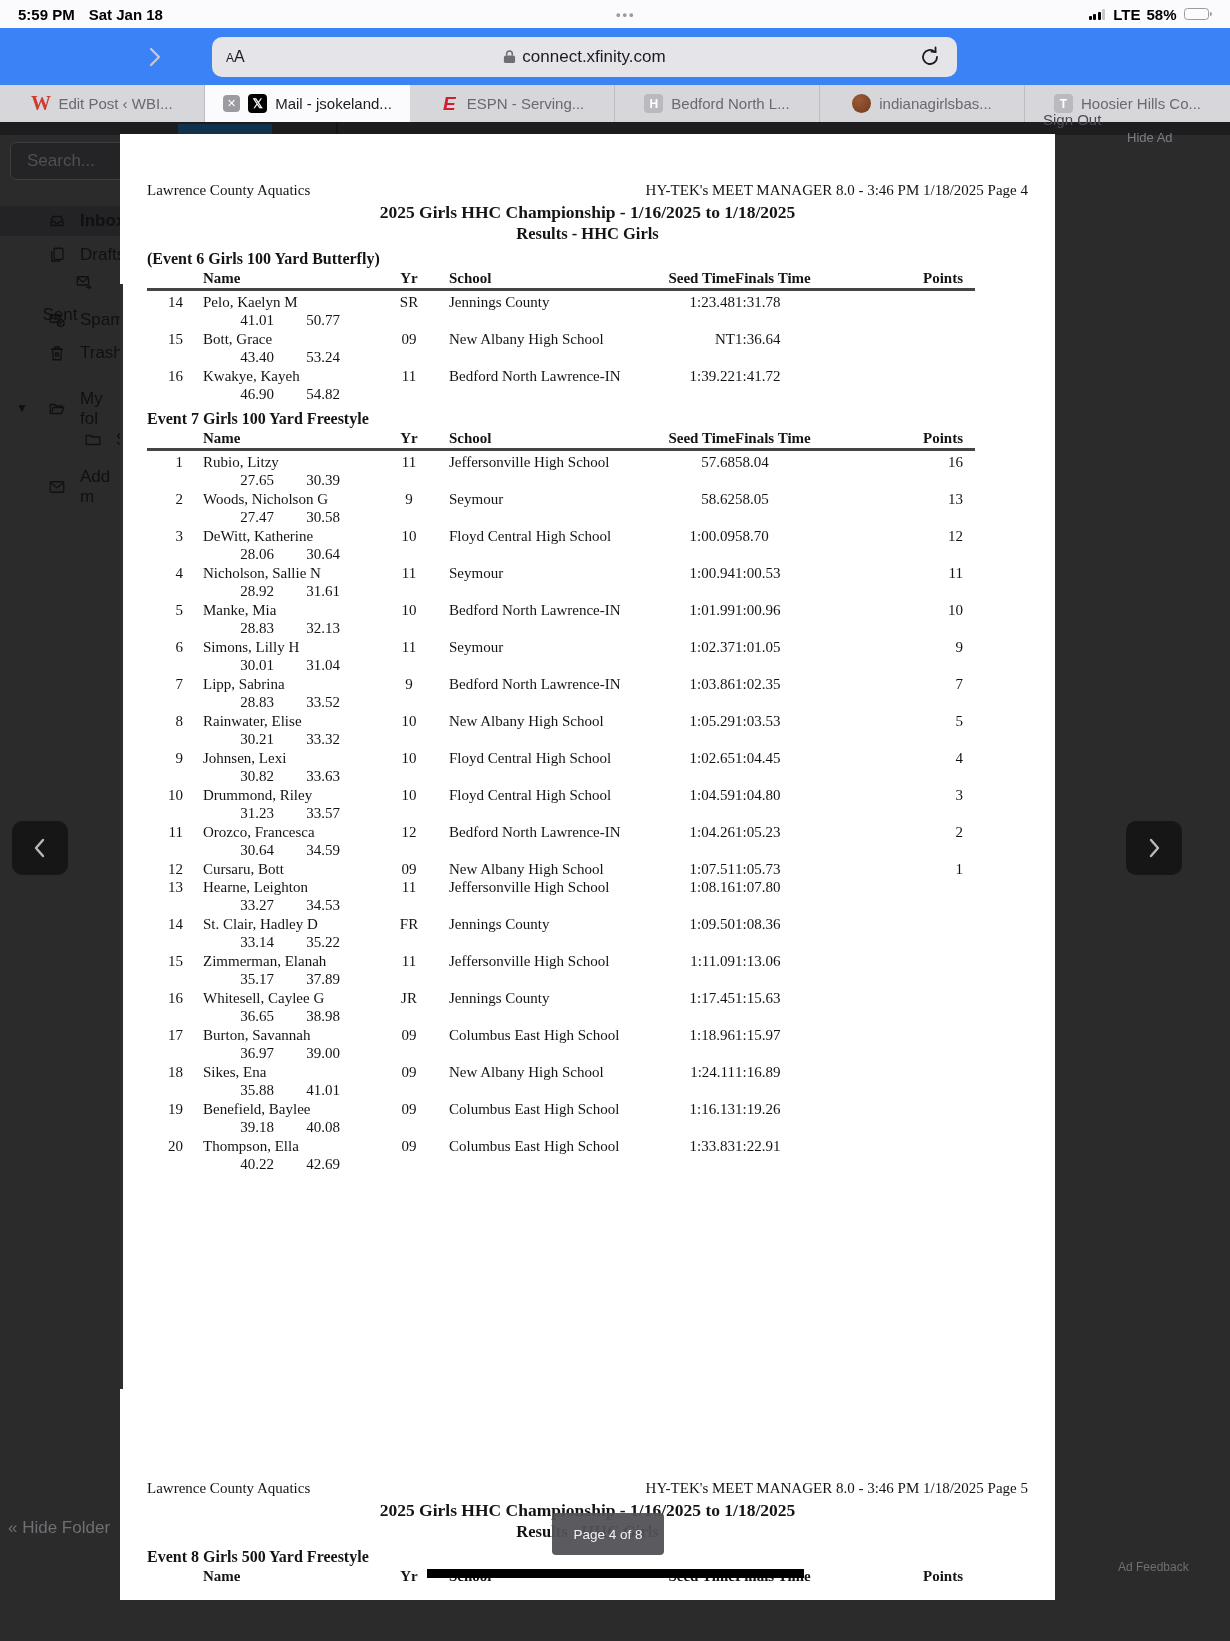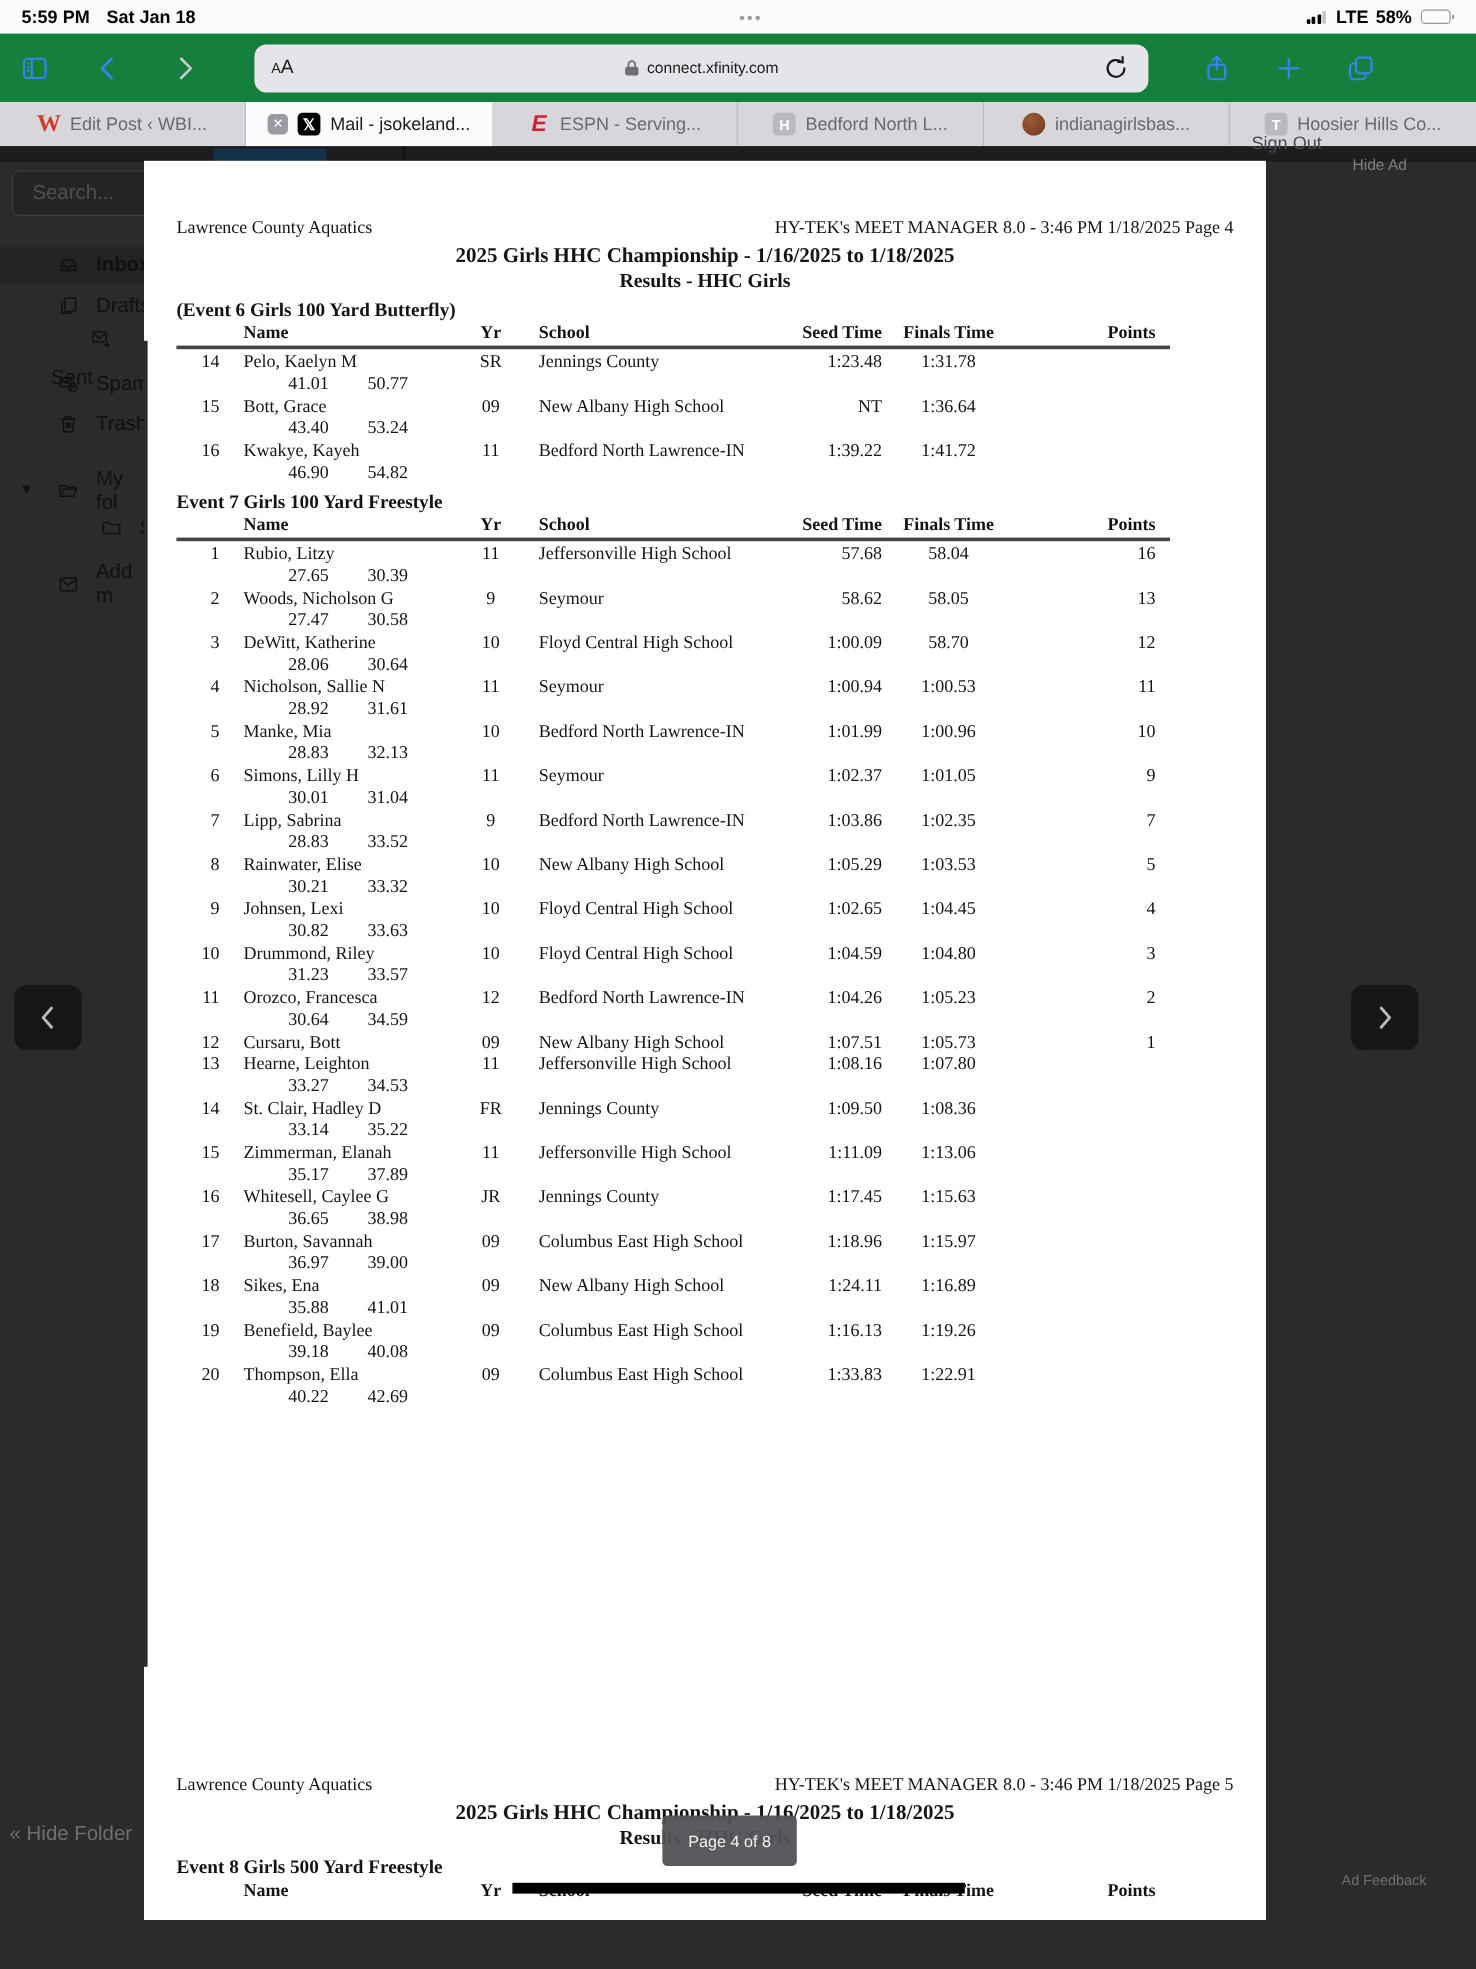--- a/index.html
+++ b/index.html
@@ -13,28 +13,28 @@
   .status-right { display:flex; align-items:center; gap:6px; font-weight:bold; }
   .sig { display:flex; align-items:flex-end; gap:1.5px; height:11px; margin-right:2px; }
   .sig i { width:3px; background:#000; border-radius:1px; display:block; }
   .sig i.dim { background:#c6c6cb; }
   .battery { display:flex; align-items:center; gap:1px; margin-left:2px; }
   .batt-body { width:25px; height:12px; border:1px solid #9a9aa0; border-radius:3.5px; padding:1px; }
   .batt-fill { height:100%; width:58%; background:#2c2c2e; border-radius:1.5px; }
   .batt-tip { width:1.5px; height:4px; background:#9a9aa0; border-radius:0 2px 2px 0; }
 
   
-  .toolbar { height:57px; background:#15803d; display:flex; align-items:center; padding:0 16px; gap:18px; }
+  .toolbar { height:57px; background:#3b82f6; display:flex; align-items:center; padding:0 16px; gap:18px; }
   .tb-icon { width:26px; height:26px; color:#3b82f7; display:flex; align-items:center; justify-content:center; }
   .tb-icon svg { width:24px; height:24px; }
   .fwd { color:#c9c9ce; }
   .url-field { flex:0 0 745px; margin-left:28px; height:40px; background:#e4e4e9; border-radius:10px; display:flex; align-items:center; padding:0 14px; position:relative; }
   .reader-btn { font-size:16px; color:#1c1c1e; letter-spacing:0; }
   .reader-btn .sm { font-size:12px; }
-  .url-center { position:absolute; left:0; right:0; display:flex; justify-content:center; align-items:center; gap:6px; font-size:13px; color:#1c1c1e; pointer-events:none; }
+  .url-center { position:absolute; left:0; right:0; display:flex; justify-content:center; align-items:center; gap:6px; font-size:17px; color:#1c1c1e; pointer-events:none; }
   .lock-icon { color:#6e6e73; width:13px; height:15px; }
   .reload-btn { margin-left:auto; color:#1c1c1e; }
   .tb-right { display:flex; gap:34px; margin-left:26px; }
 
   
   .tab-bar { height:37px; background:#d7d7db; display:flex; }
   .tab { width:205px; display:flex; align-items:center; justify-content:center; gap:8px; font-size:15px; color:#69696e; border-right:1px solid #bdbdc2; position:relative; overflow:hidden; white-space:nowrap; }
   .tab:last-child { border-right:none; }
   .tab.active { background:#fbfbfd; color:#1c1c1e; border-right:none; }
   .fav { width:19px; height:19px; border-radius:4px; display:flex; align-items:center; justify-content:center; font-weight:bold; flex:0 0 auto; }
@@ -82,21 +82,21 @@
   .page-subtitle { text-align:center; font-weight:bold; font-size:16.5px; margin-top:1px; }
   .event { margin-top:6px; }
   .event-title { font-weight:bold; font-size:16px; padding-left:27px; }
   .rgrid { display:grid; grid-template-columns:36px 10px 194px 44px 9px 197px 98px 111px 117px; margin:0 80px 0 27px; line-height:18px; font-size:15px; }
   .hgrid { font-weight:bold; border-bottom:3px solid #454545; margin-top:1px; padding-bottom:1px; }
   .c-place { grid-column:1; text-align:right; }
   .c-name  { grid-column:3; padding-left:10px; white-space:nowrap; }
   .c-yr    { grid-column:4; text-align:center; }
   .c-school{ grid-column:6; padding-left:9px; white-space:nowrap; }
   .c-seed  { grid-column:7; text-align:right; }
-  .c-finals{ grid-column:8; text-align:center; }
+  .c-finals{ grid-column:8; text-align:left; }
   .c-points{ grid-column:9; text-align:right; }
   .hgrid .c-name { padding-left:0; margin-left:10px; }
   .rows { margin-top:2px; }
   .splits { margin-left:100px; line-height:18.5px; font-size:15px; display:flex; }
   .splits span { width:54px; text-align:right; }
   .splits span + span { margin-left:12px; }
   .result-block { margin-bottom:0.5px; }
   .loading-bar { position:absolute; left:307px; top:137px; width:377px; height:9px; background:#000; }
 
   

